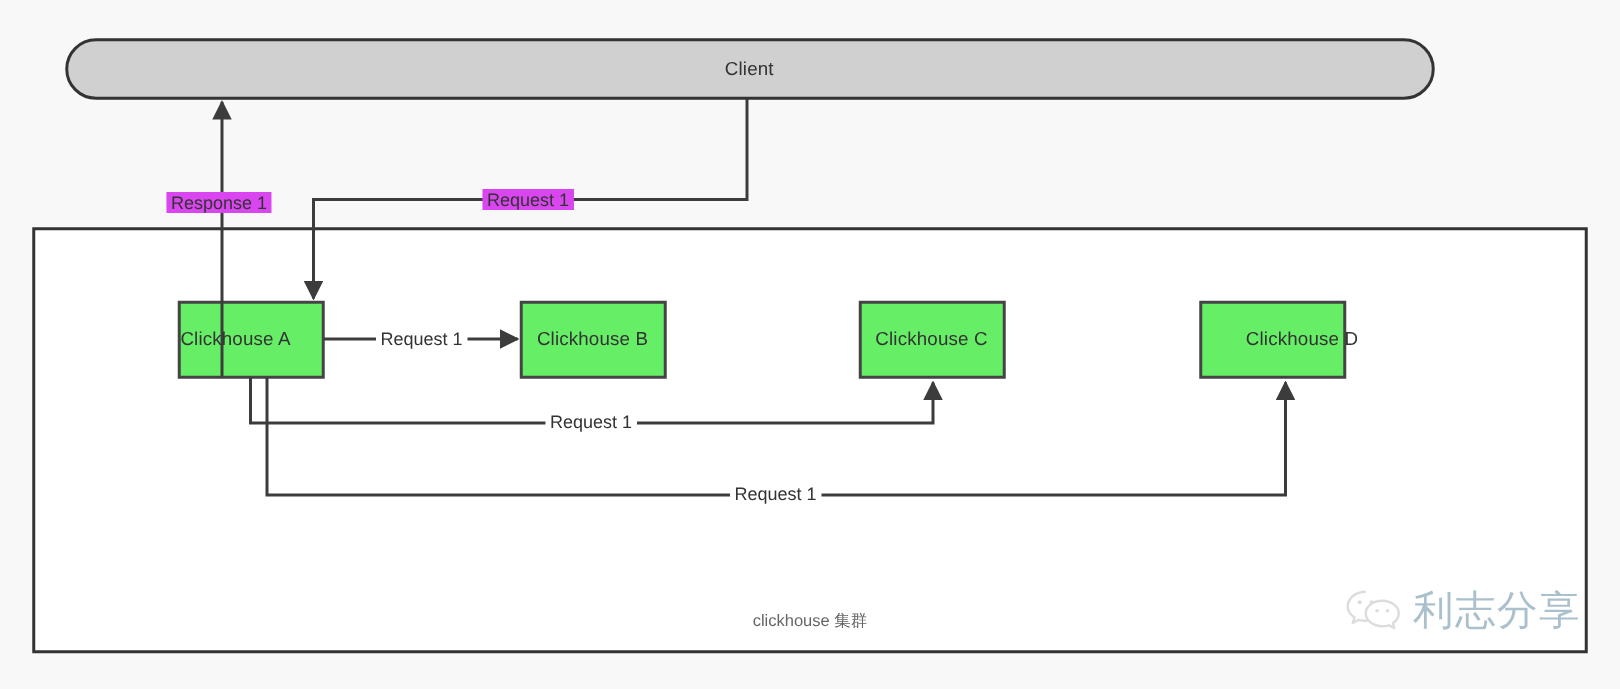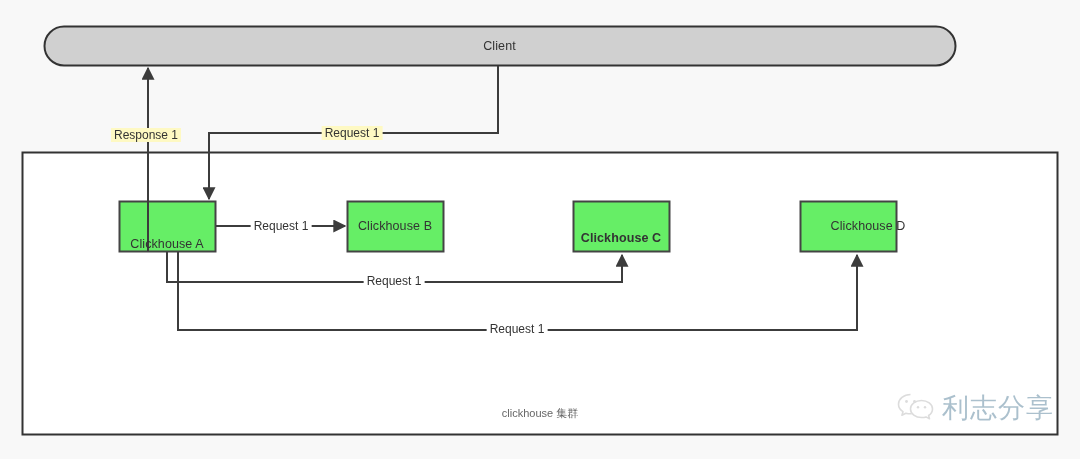--- a/index.html
+++ b/index.html
@@ -30,21 +30,21 @@
     font-size: 12.5px;
     color: #333333;
     letter-spacing: 0.1px;
     pointer-events: none;
     white-space: nowrap;
   }
   .edge-label {
     position: absolute;
     font-size: 12px;
     color: #333333;
-    background: #fef9c3;
+    background: #d946ef;
     padding: 0 3px;
     white-space: nowrap;
     transform: translate(-50%, -50%);
   }
   .edge-label.on-white {
     background: #ffffff;
   }
   .cluster-caption {
     position: absolute;
     font-size: 11px;
@@ -97,27 +97,27 @@
 
     <path d="M 167 252 L 167 282 L 622 282 L 622 255" fill="none" stroke="#3c3c3c" stroke-width="2" marker-end="url(#arrow)"></path>
 
     <path d="M 178 252 L 178 330 L 857 330 L 857 255" fill="none" stroke="#3c3c3c" stroke-width="2" marker-end="url(#arrow)"></path>
   </svg>
 
   <div class="node-label" style="left:44px; top:26px; width:911px; height:39px;">
     <span>Client</span>
   </div>
 
-  <div class="node-label" style="left:119px; top:201px; width:96px; height:50px;align-items:flex-end;">
+  <div class="node-label" style="left:109px; top:201px; width:96px; height:50px;">
     <span>Clickhouse A</span>
   </div>
   <div class="node-label" style="left:347px; top:201px; width:96px; height:50px;border-radius:23px;">
     <span>Clickhouse B</span>
   </div>
-  <div class="node-label" style="left:573px; top:213px; width:96px; height:50px;font-weight:bold;">
+  <div class="node-label" style="left:573px; top:201px; width:96px; height:50px;">
     <span>Clickhouse C</span>
   </div>
   <div class="node-label" style="left:820px; top:201px; width:96px; height:50px;">
     <span>Clickhouse D</span>
   </div>
 
   <div class="edge-label" style="left:352px; top:133px;">Request 1</div>
 
   <div class="edge-label" style="left:146px; top:135px;">Response 1</div>
 

